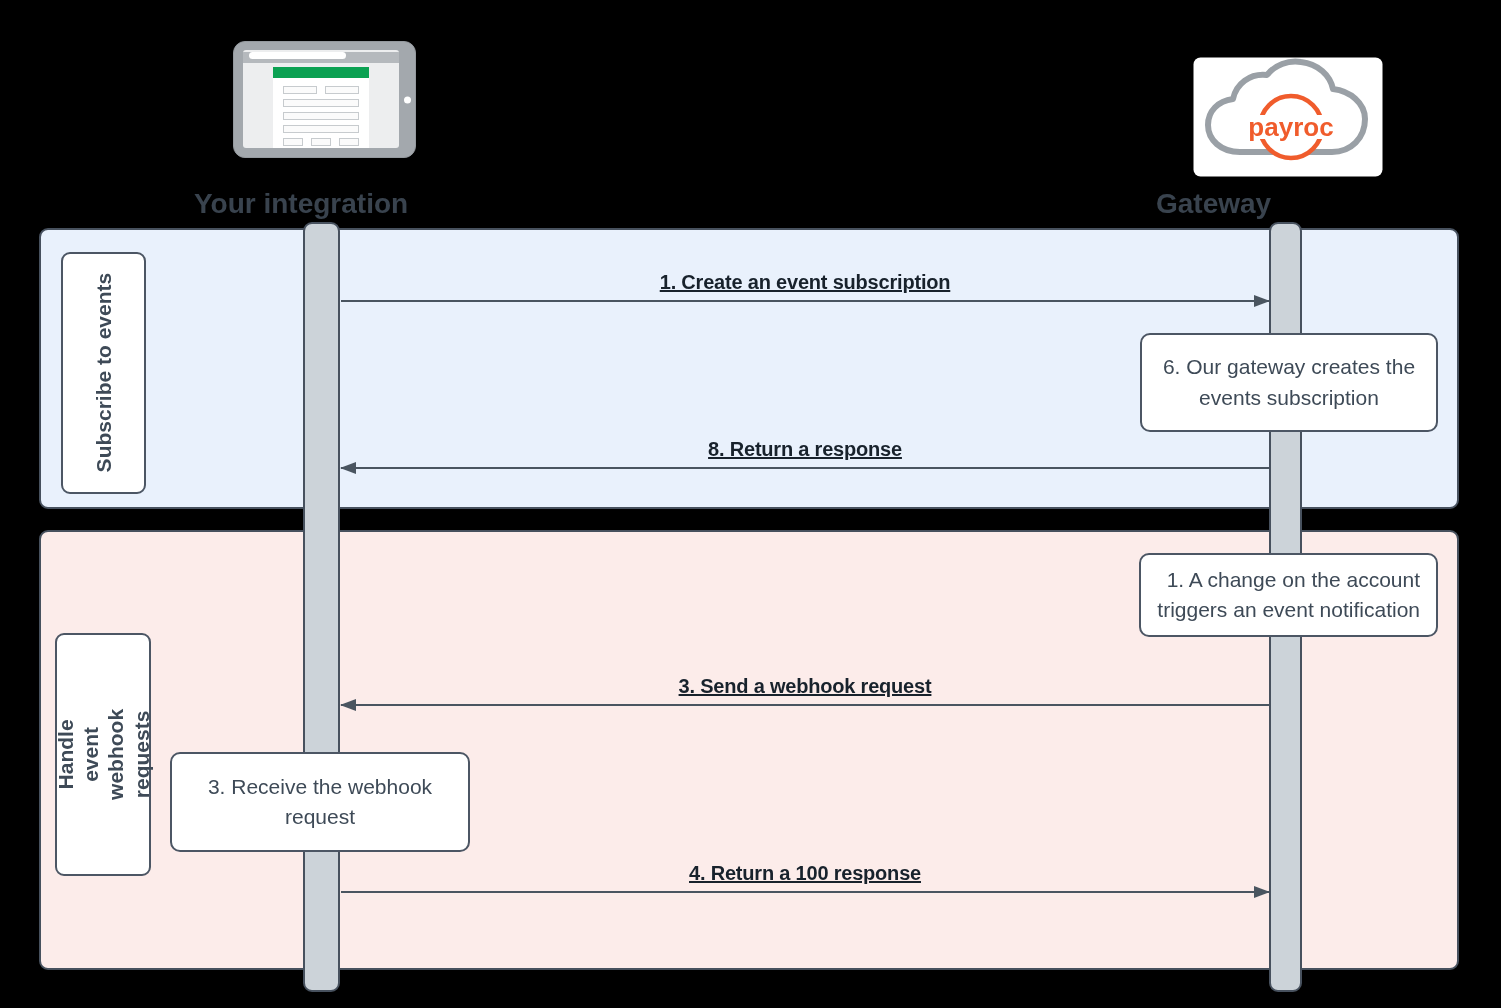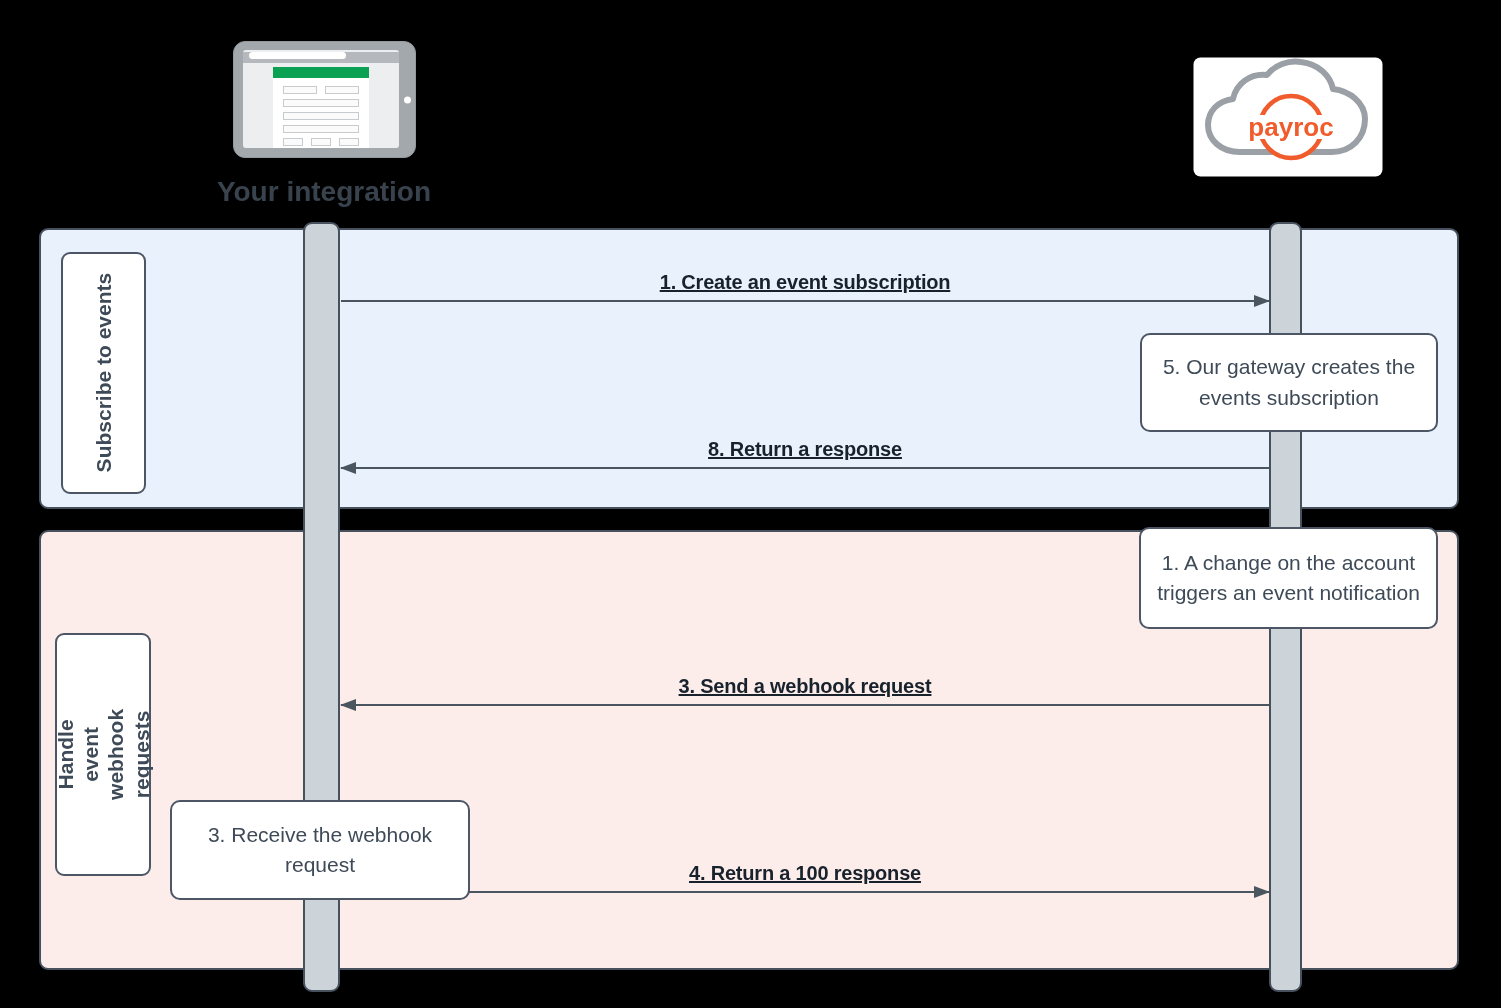--- a/index.html
+++ b/index.html
@@ -45,25 +45,25 @@
   .msg.left .line::after{content:"";position:absolute;left:-1px;top:-7px;width:0;height:0;
     border-top:6px solid transparent;border-bottom:6px solid transparent;border-right:16px solid var(--arrow);}
   .msg .lbl{position:absolute;bottom:6px;left:0;width:100%;text-align:center;
     font-size:20px;font-weight:bold;letter-spacing:-0.2px;color:var(--label-text);text-decoration:underline;}
   .msg-1{top:300px;} .msg-2{top:467px;} .msg-3{top:704px;} .msg-4{top:891px;}
   
   .note{position:absolute;background:#fff;border:2px solid #4c5664;border-radius:10px;
     display:flex;align-items:center;justify-content:center;text-align:center;
     font-size:21px;line-height:1.45;color:var(--text);padding:4px 16px;box-sizing:border-box;z-index:5;}
   .note-a{left:1140px;top:333px;width:298px;height:99px;}
-  .note-b{left:1139px;top:527px;width:299px;height:102px;}
-  .note-c{left:170px;top:752px;width:300px;height:100px;margin-top:48px;}
+  .note-b{left:1139px;top:553px;width:299px;height:84px;text-align:right;}
+  .note-c{left:170px;top:752px;width:300px;height:100px;}
   
-  .actor-label{position:absolute;text-align:center;font-size:28px;font-weight:bold;
-    color:#39434e;z-index:6;}
+  .actor-label{position:absolute;font-size:28px;font-weight:bold;
+    color:#39434e;z-index:6;margin-top:12px;}
   .actor-label-int{left:194px;top:176px;width:260px;}
   .actor-label-gw{left:1156px;top:176px;width:260px;}
   
   .tablet{position:absolute;left:233px;top:41px;width:183px;height:117px;
     background:#a3a8ad;border:1px solid #94999e;border-radius:12px;z-index:6;box-sizing:border-box;}
   .t-screen{position:absolute;left:9px;top:8px;right:16px;bottom:9px;background:#edeeef;
     border-radius:3px;overflow:hidden;}
   .t-bar{height:11px;background:#b5b9bd;}
   .t-pill{height:7px;width:62%;margin:2px 0 0 6px;background:#fff;border-radius:4px;}
   .t-page{position:absolute;left:30px;right:30px;top:17px;bottom:0;background:#fff;}
@@ -111,20 +111,21 @@
   </div>
   <div class="actor-label actor-label-int">Your integration</div>
 
   <svg class="gw-logo" viewBox="0 0 190 120">
     <rect x="0.5" y="0.5" width="189" height="119" rx="7" fill="#ffffff"></rect>
     <path d="M47 95 C 28 95 15 83 15 68 C 15 54 25 44 40 42 C 43 27 57 16 74 18 C 82 8 95 3 108 5 C 125 7 137 18 140 32 C 157 34 172 46 172 62 C 172 81 158 95 139 95 Z" fill="#ffffff" stroke="#9aa0a6" stroke-width="6" stroke-linejoin="round"></path>
     <circle cx="98" cy="70" r="31" fill="#ffffff" stroke="#f05c2c" stroke-width="4.5"></circle>
     <rect x="57" y="58" width="82" height="24" fill="#ffffff"></rect>
     <text x="98" y="79" text-anchor="middle" font-size="26" font-weight="bold" fill="#f05c2c" font-family="Liberation Sans, sans-serif">payroc</text>
   </svg>
+  <div class="actor-label actor-label-gw">Gateway</div>
 
   <div class="lane lane-blue"></div>
   <div class="lane lane-pink"></div>
 
   <div class="lifeline ll-int"></div>
   <div class="lifeline ll-gw"></div>
 
   <div class="vlabel vlabel-1">
     <span>Subscribe to events</span>
   </div>
@@ -143,17 +144,17 @@
 
   <div class="msg msg-3 left">
     <div class="lbl">3. Send a webhook request</div>
     <div class="line"></div>
   </div>
   <div class="msg msg-4 right">
     <div class="lbl">4. Return a 100 response</div>
     <div class="line"></div>
   </div>
 
-  <div class="note note-a">5. Our gateway creates the events subscription</div>
+  <div class="note note-a">6. Our gateway creates the events subscription</div>
   <div class="note note-b">1. A change on the account triggers an event notification</div>
   <div class="note note-c">3. Receive the webhook request</div>
 
 </div>
 
 </body></html>

